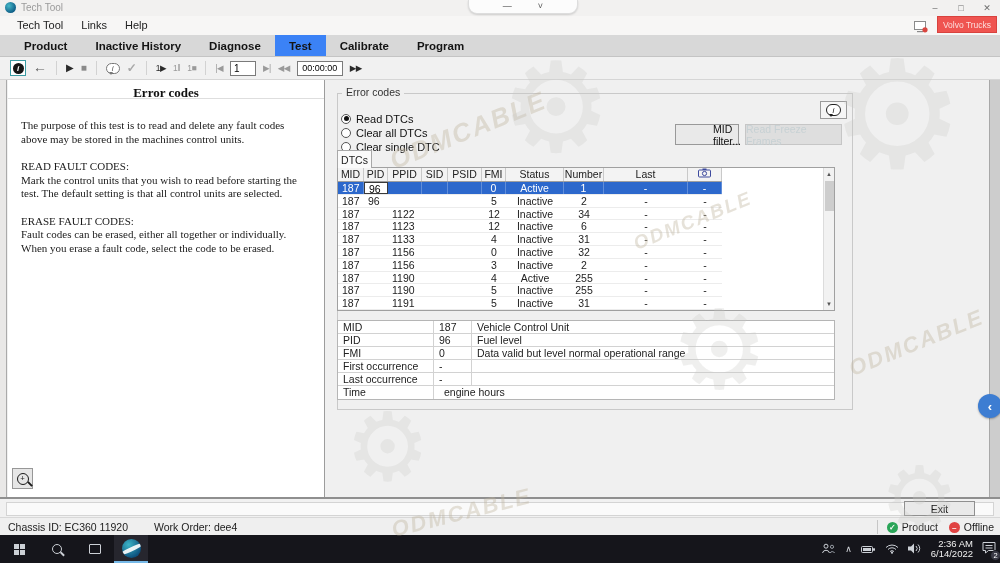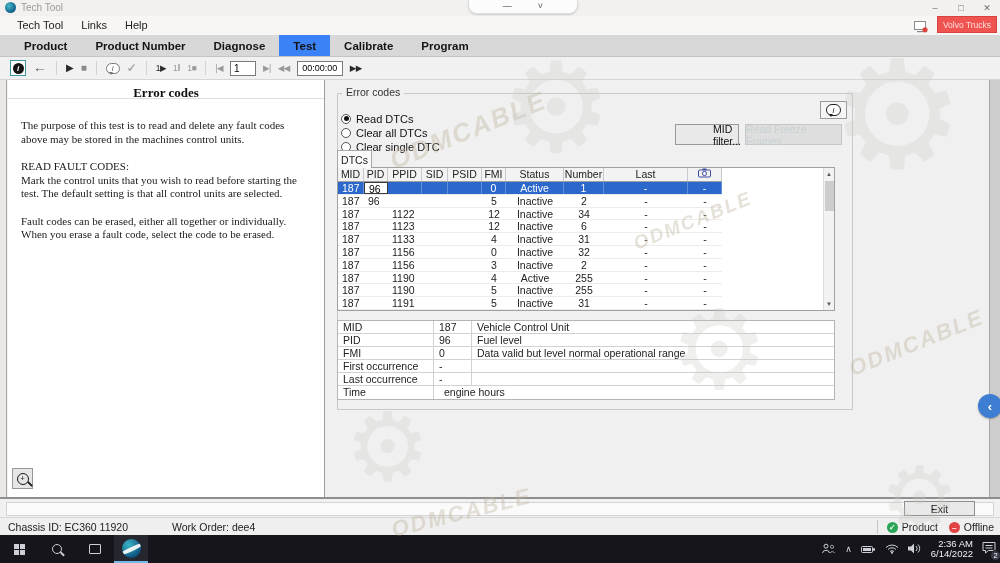--- a/index.html
+++ b/index.html
@@ -137,21 +137,21 @@
   
   .exit-row { position:absolute; top:497px; left:0; width:1000px; height:20px; background:#f1f1f1;
               border-top:2px solid #8f8f8f; }
   .exit-inset { position:absolute; left:6px; right:6px; top:3px; height:14px; background:#fafafa;
                 border:1px solid #d4d4d4; }
   .exit-btn { position:absolute; right:25px; top:2px; width:71px; height:15px; background:#e9e9e9;
               border:1px solid #8f8f8f; font-size:10.5px; color:#111; }
 
   .statusbar { position:absolute; top:517px; left:0; width:1000px; height:18px; background:#efefef;
                border-top:1px solid #d8d8d8; font-size:10.5px; color:#1c1c1c; }
-  .sb-left { position:absolute; left:8px; top:3px; display:flex; gap:44px; }
+  .sb-left { position:absolute; left:8px; top:3px; display:flex; gap:26px; }
   .sb-div { position:absolute; right:122px; top:2px; height:14px; border-left:1px solid #c6c6c6; }
   .sb-item { position:absolute; top:3px; display:flex; align-items:center; gap:4px; }
   .sb-product { right:62px; }
   .sb-offline { right:6px; }
   .dot-ic { width:11px; height:11px; border-radius:50%; color:#fff; font-size:8px; font-weight:bold;
             display:flex; align-items:center; justify-content:center; }
   .dot-ic.green { background:#2aa558; }
   .dot-ic.red { background:#e04343; }
 
   
@@ -211,21 +211,21 @@
     <span class="remote-icon"><svg width="14" height="12">
           <rect x="0.5" y="0.5" width="11" height="8" fill="#fff" stroke="#8a8a8a"></rect>
           <rect x="3" y="10" width="6" height="1.2" fill="#8a8a8a"></rect>
           <circle cx="11" cy="8.8" r="2.6" fill="#d9453f"></circle>
         </svg></span>
     <div class="volvo-btn">Volvo Trucks</div>
   </div>
 
   <div class="tabstrip">
     <div class="tab">Product</div>
-    <div class="tab">Product Number</div>
+    <div class="tab">Inactive History</div>
     <div class="tab">Diagnose</div>
     <div class="tab active">Test</div>
     <div class="tab">Calibrate</div>
     <div class="tab">Program</div>
   </div>
 
   <div class="toolbar">
     <div class="info-btn">
       <div class="info-dot">i</div>
     </div>
@@ -253,20 +253,21 @@
     <div class="left-gutter"></div>
 
     <div class="left-pane">
       <div class="lp-header">
         <span class="lp-title">Error codes</span>
       </div>
       <div class="lp-body">
         <div class="lp-p">The purpose of this test is to read and delete any fault codes above may be stored in the machines control units.</div>
         <div class="lp-h">READ FAULT CODES:</div>
         <div class="lp-p">Mark the control units that you wish to read before starting the test. The default setting is that all control units are selected.</div>
+        <div class="lp-h">ERASE FAULT CODES:</div>
         <div class="lp-p">Fault codes can be erased, either all together or individually. When you erase a fault code, select the code to be erased.</div>
       </div>
       <div class="zoom-btn">
         <div class="mag">+</div>
       </div>
     </div>
 
     <div class="right-pane">
       <div class="group-box"></div>
       <div class="group-label">Error codes</div>

